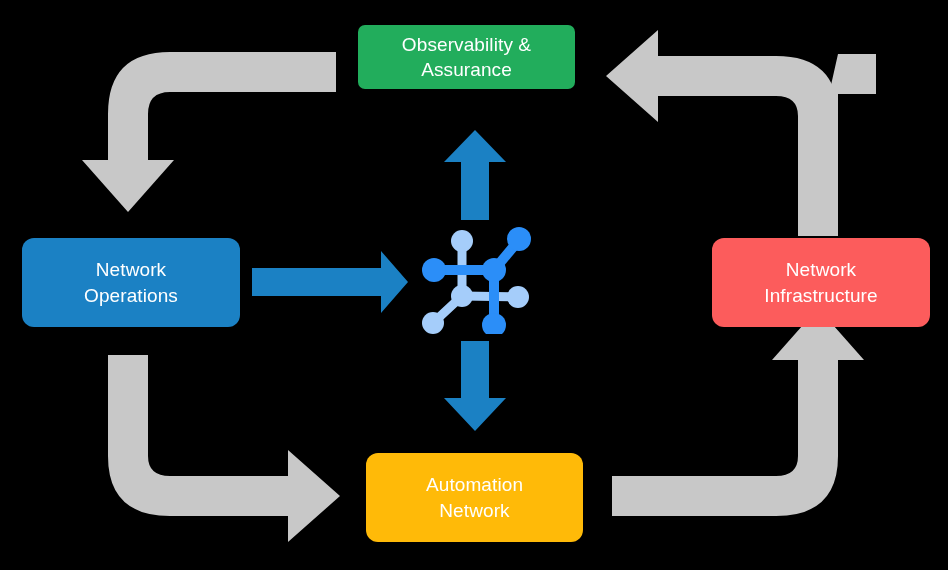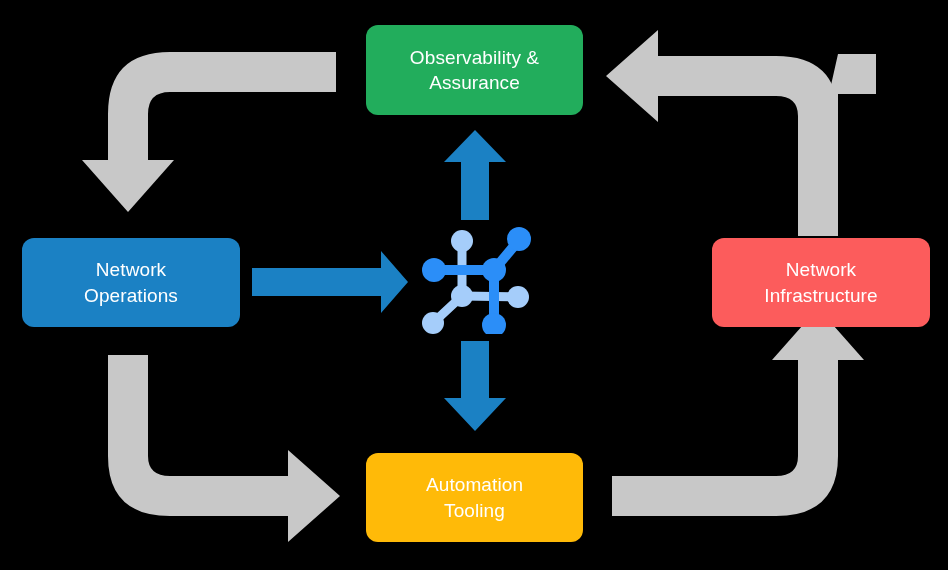--- a/index.html
+++ b/index.html
@@ -35,24 +35,25 @@
     text-align: center;
     color: #ffffff;
     font-size: 19px;
     line-height: 1.33;
     font-weight: 400;
     letter-spacing: 0.1px;
     padding: 4px 10px;
     white-space: pre-line;
   }
   #box-observability {
-    left: 366px;
+    left: 358px;
     top: 25px;
     width: 217px;
-    height: 90px;
+    height: 64px;
+    border-radius: 7px;
   }
   #box-network-operations {
     left: 22px;
     top: 238px;
     width: 218px;
     height: 89px;
   }
   #box-network-infrastructure {
     left: 712px;
     top: 238px;
@@ -94,21 +95,21 @@
   <div class="node-box" id="box-observability" style="background:#22AD5C">Observability &amp;
 Assurance</div>
 
   <div class="node-box" id="box-network-operations" style="background:#1B81C4">Network
 Operations</div>
 
   <div class="node-box" id="box-network-infrastructure" style="background:#FC5C5C">Network
 Infrastructure</div>
 
   <div class="node-box" id="box-automation-tooling" style="background:#FFBA08">Automation
-Tooling</div>
+Network</div>
 
   <svg class="svg-layer" viewBox="0 0 948 570" xmlns="http://www.w3.org/2000/svg">
 
     <path fill="#1B81C4" d="M 252,268 L 381,268 L 381,251 L 408,282 L 381,313 L 381,296 L 252,296 Z"></path>
 
     <path fill="#1B81C4" d="M 461,220 L 461,162 L 444,162 L 475,130 L 506,162 L 489,162 L 489,220 Z"></path>
 
     <path fill="#1B81C4" d="M 461,341 L 461,398 L 444,398 L 475,431 L 506,398 L 489,398 L 489,341 Z"></path>
   </svg>
 

